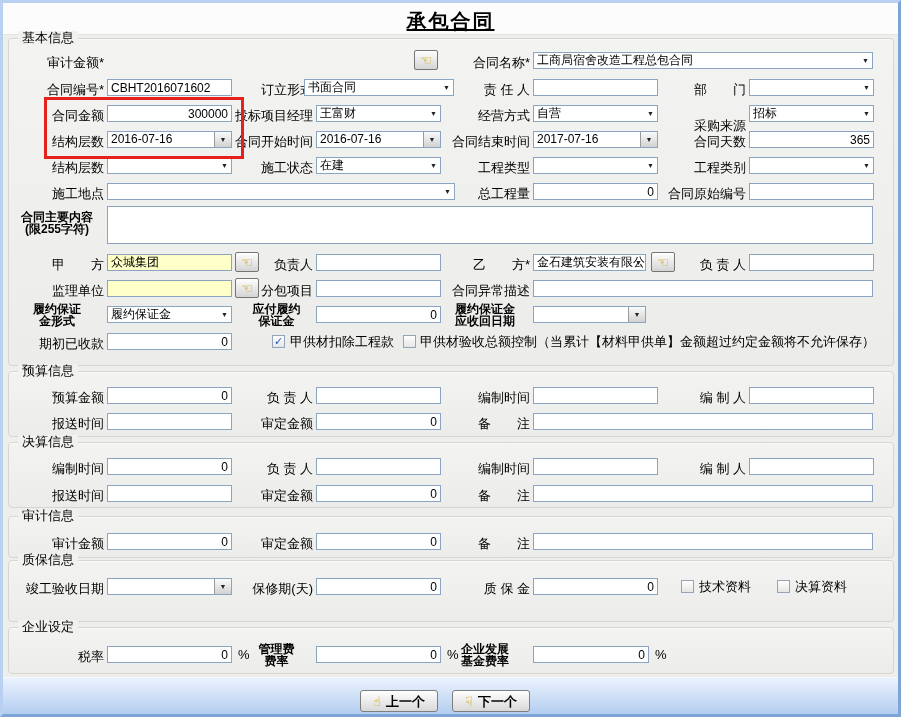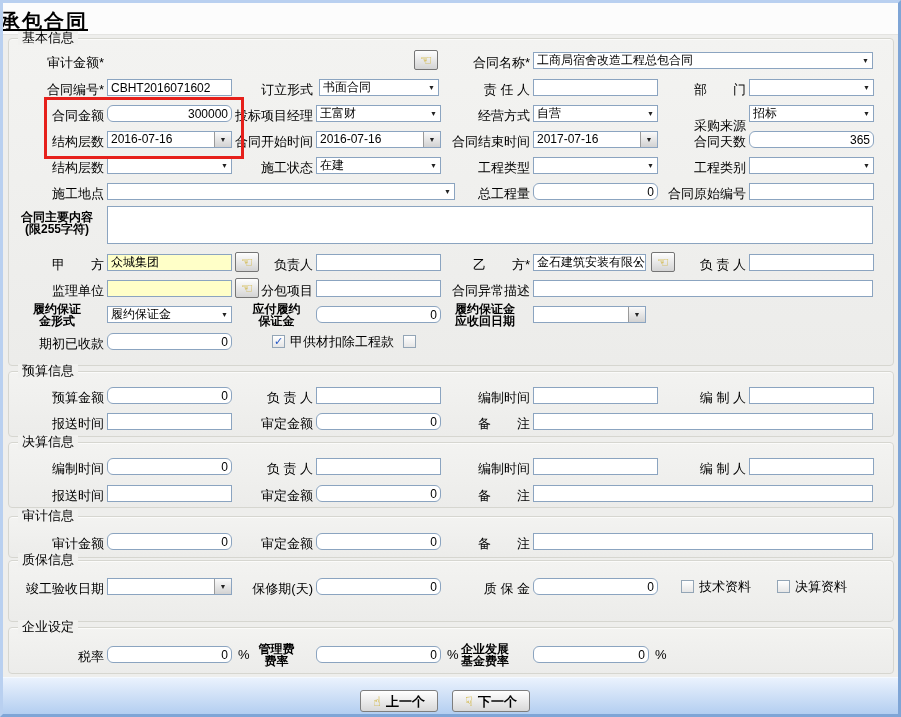--- a/index.html
+++ b/index.html
@@ -1,28 +1,28 @@
 <!DOCTYPE html>
 <html><head>
 <meta charset="utf-8">
 <style>
   html,body{margin:0;padding:0;background:#d8d8d8;}
   .page{position:relative;width:901px;height:717px;background:#eeeeec;overflow:hidden;
         font-family:"Liberation Sans","DejaVu Sans",sans-serif;font-size:13px;color:#000;}
   .frame{position:absolute;inset:0;border:3px solid;border-color:#b9d0f0 #7fa5d6 #7fa5d6 #b9d0f0;pointer-events:none;z-index:30;}
   .titlestrip{position:absolute;left:3px;top:3px;width:895px;height:31px;background:#fcfcfc;border-bottom:1px solid #e4e4e2;}
-  .title{position:absolute;left:0;top:8px;width:100%;text-align:left;font-size:20px;font-weight:bold;text-decoration:underline;letter-spacing:2px;}
+  .title{position:absolute;left:0;top:8px;width:100%;text-align:center;font-size:20px;font-weight:bold;text-decoration:underline;letter-spacing:2px;}
   .group{position:absolute;border:1px solid #d6d6d0;border-radius:4px;background:linear-gradient(#f3f3f1,#ececea);box-shadow:inset 0 1px 0 #fbfbfa;}
   .glabel{position:absolute;background:#f1f1ef;padding:0 4px;line-height:14px;z-index:2;}
   .lbl{position:absolute;height:17px;line-height:17px;text-align:right;white-space:nowrap;z-index:1;}
   .lbl2{position:absolute;text-align:center;font-size:12px;line-height:12px;z-index:1;font-weight:bold;}
   .lbl2 span{display:block;white-space:nowrap;}
   .inp{position:absolute;height:17px;border:1px solid #8ba4c0;background:#fff;box-sizing:border-box;
        font-family:"Liberation Sans","DejaVu Sans",sans-serif;font-size:12px;padding:1px 3px;margin:0;z-index:1;}
-  .num{text-align:right;border-radius:6px;}
+  .num{text-align:right;}
   .yellow{background:#ffffc8;}
   .combo{position:absolute;height:17px;border:1px solid #8ba4c0;background:#fff;box-sizing:border-box;
          padding:1px 16px 1px 3px;font-size:12px;line-height:13px;white-space:nowrap;overflow:hidden;z-index:1;}
   .combo .arr{position:absolute;right:3px;top:4px;font-size:7px;color:#222;line-height:7px;}
   .datebox{padding-right:18px;}
   .dbtn{position:absolute;right:0;top:0;width:16px;height:15px;background:linear-gradient(#fafafa,#d2d2d2);
         border-left:1px solid #9a9a9a;text-align:center;font-size:7px;line-height:15px;color:#222;}
   .ta{position:absolute;border:1px solid #8ba4c0;background:#fff;box-sizing:border-box;resize:none;
       font-family:"Liberation Sans","DejaVu Sans",sans-serif;font-size:12px;z-index:1;}
   .handbtn{position:absolute;width:24px;height:20px;background:linear-gradient(#fefefe,#d4d4d4);
@@ -63,21 +63,21 @@
   <div class="glabel" style="left:18px;top:620px">企业设定</div>
 
   <div class="lbl" style="left:10px;top:54px;width:94px">审计金额*</div>
   <button class="handbtn" style="left:414px;top:50px"><span>☜</span></button>
   <div class="lbl" style="left:448px;top:54px;width:82px">合同名称*</div>
   <div class="combo" style="left:533px;top:52px;width:340px"><span>工商局宿舍改造工程总包合同</span><span class="arr">▼</span></div>
 
   <div class="lbl" style="left:10px;top:81px;width:94px">合同编号*</div>
   <input class="inp" style="left: 107px; top: 79px; width: 125px;" value="CBHT2016071602">
   <div class="lbl" style="left:240px;top:81px;width:73px">订立形式</div>
-  <div class="combo" style="left:319px;top:79px;width:120px"><span>书面合同</span><span class="arr">▼</span></div>
+  <div class="combo" style="left:304px;top:79px;width:150px"><span>书面合同</span><span class="arr">▼</span></div>
   <div class="lbl" style="left:448px;top:81px;width:82px">责 任 人</div>
   <input class="inp" style="left: 533px; top: 79px; width: 125px;" value="">
   <div class="lbl" style="left:658px;top:81px;width:88px">部　　门</div>
   <div class="combo" style="left:749px;top:79px;width:125px"><span></span><span class="arr">▼</span></div>
 
   <div class="lbl" style="left:10px;top:107px;width:94px">合同金额</div>
   <input class="inp num" style="left: 107px; top: 105px; width: 125px;" value="300000">
   <div class="lbl" style="left:228px;top:107px;width:85px">投标项目经理</div>
   <div class="combo" style="left:316px;top:105px;width:125px"><span>王富财</span><span class="arr">▼</span></div>
   <div class="lbl" style="left:448px;top:107px;width:82px">经营方式</div>
@@ -149,20 +149,21 @@
     <span>履约保证金</span>
     <span>应收回日期</span>
   </div>
   <div class="combo datebox" style="left:533px;top:306px;width:113px"><span></span><span class="dbtn">▼</span></div>
 
   <div class="lbl" style="left:10px;top:335px;width:94px">期初已收款</div>
   <input class="inp num" style="left: 107px; top: 333px; width: 125px;" value="0">
   <div class="cb" style="left:272px;top:335px"><span>✓</span></div>
   <div class="cblbl" style="left:290px;top:334px">甲供材扣除工程款</div>
   <div class="cb" style="left:403px;top:335px"></div>
+  <div class="cblbl" style="left:420px;top:334px">甲供材验收总额控制（当累计【材料甲供单】金额超过约定金额将不允许保存）</div>
 
   <div class="lbl" style="left:10px;top:389px;width:94px">预算金额</div>
   <input class="inp num" style="left: 107px; top: 387px; width: 125px;" value="0">
   <div class="lbl" style="left:240px;top:389px;width:73px">负 责 人</div>
   <input class="inp" style="left: 316px; top: 387px; width: 125px;" value="">
   <div class="lbl" style="left:448px;top:389px;width:82px">编制时间</div>
   <input class="inp" style="left: 533px; top: 387px; width: 125px;" value="">
   <div class="lbl" style="left:658px;top:389px;width:88px">编 制 人</div>
   <input class="inp" style="left: 749px; top: 387px; width: 125px;" value="">
   <div class="lbl" style="left:10px;top:415px;width:94px">报送时间</div>

